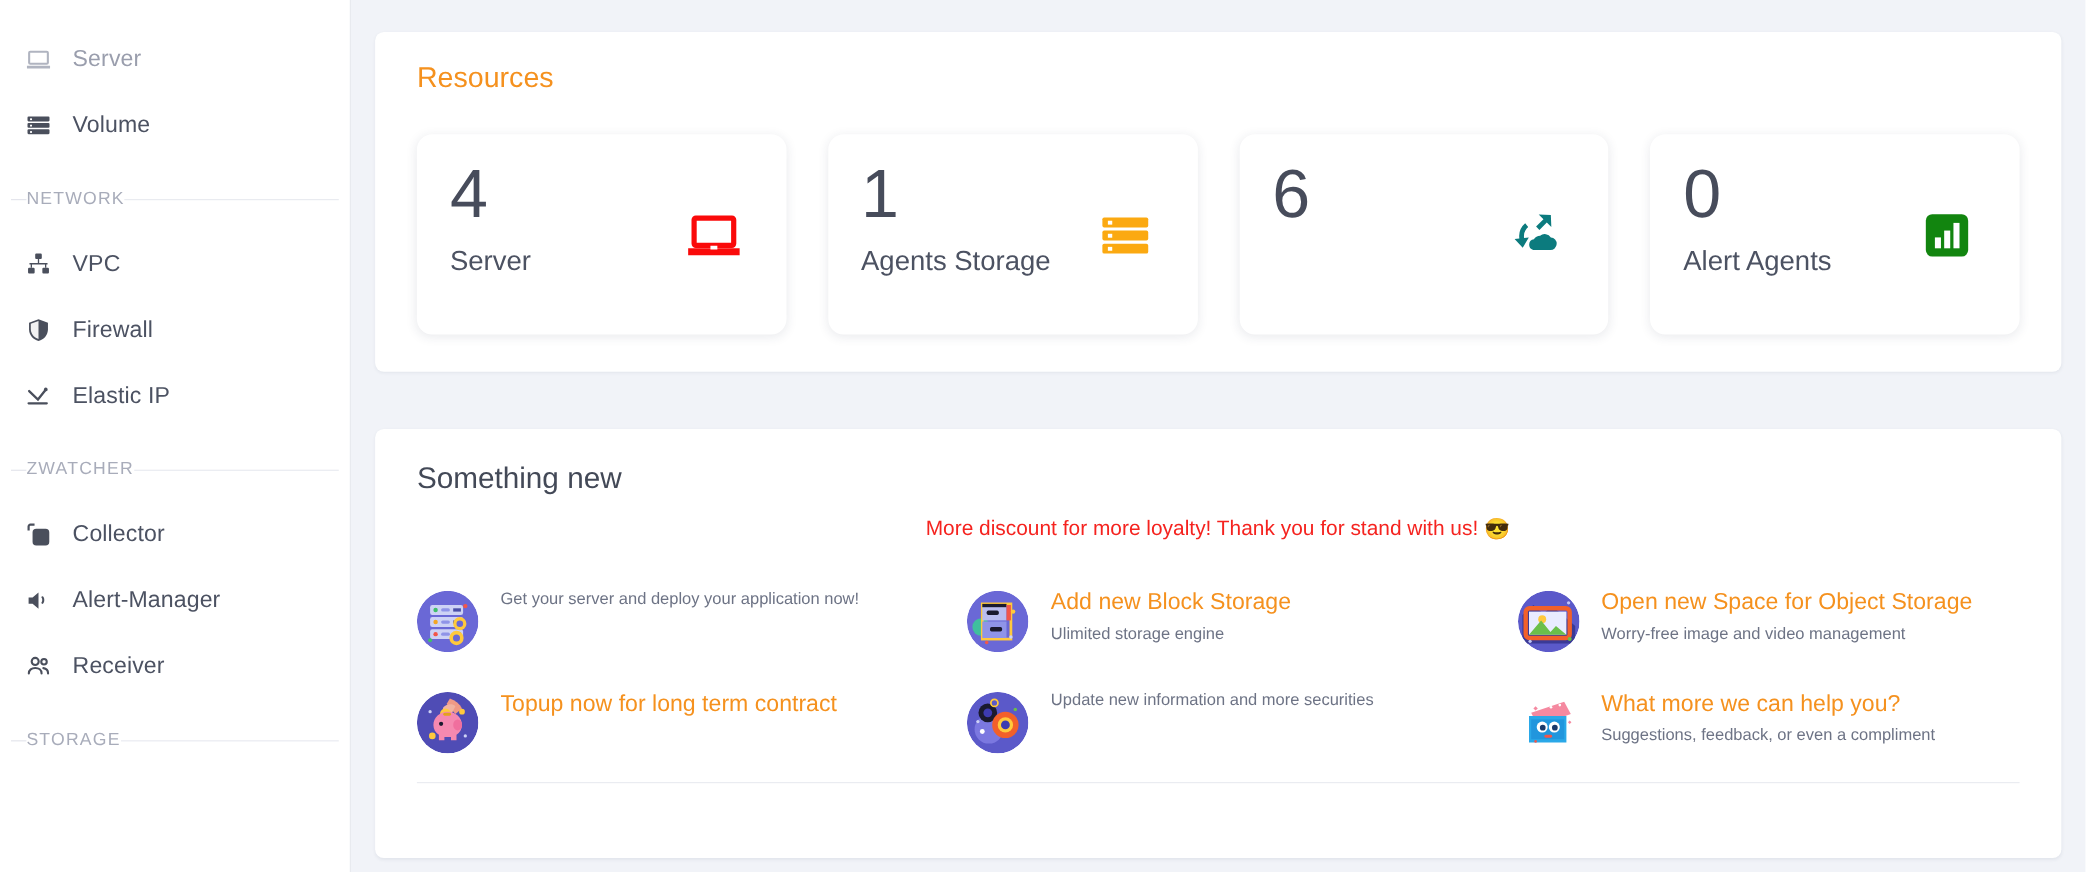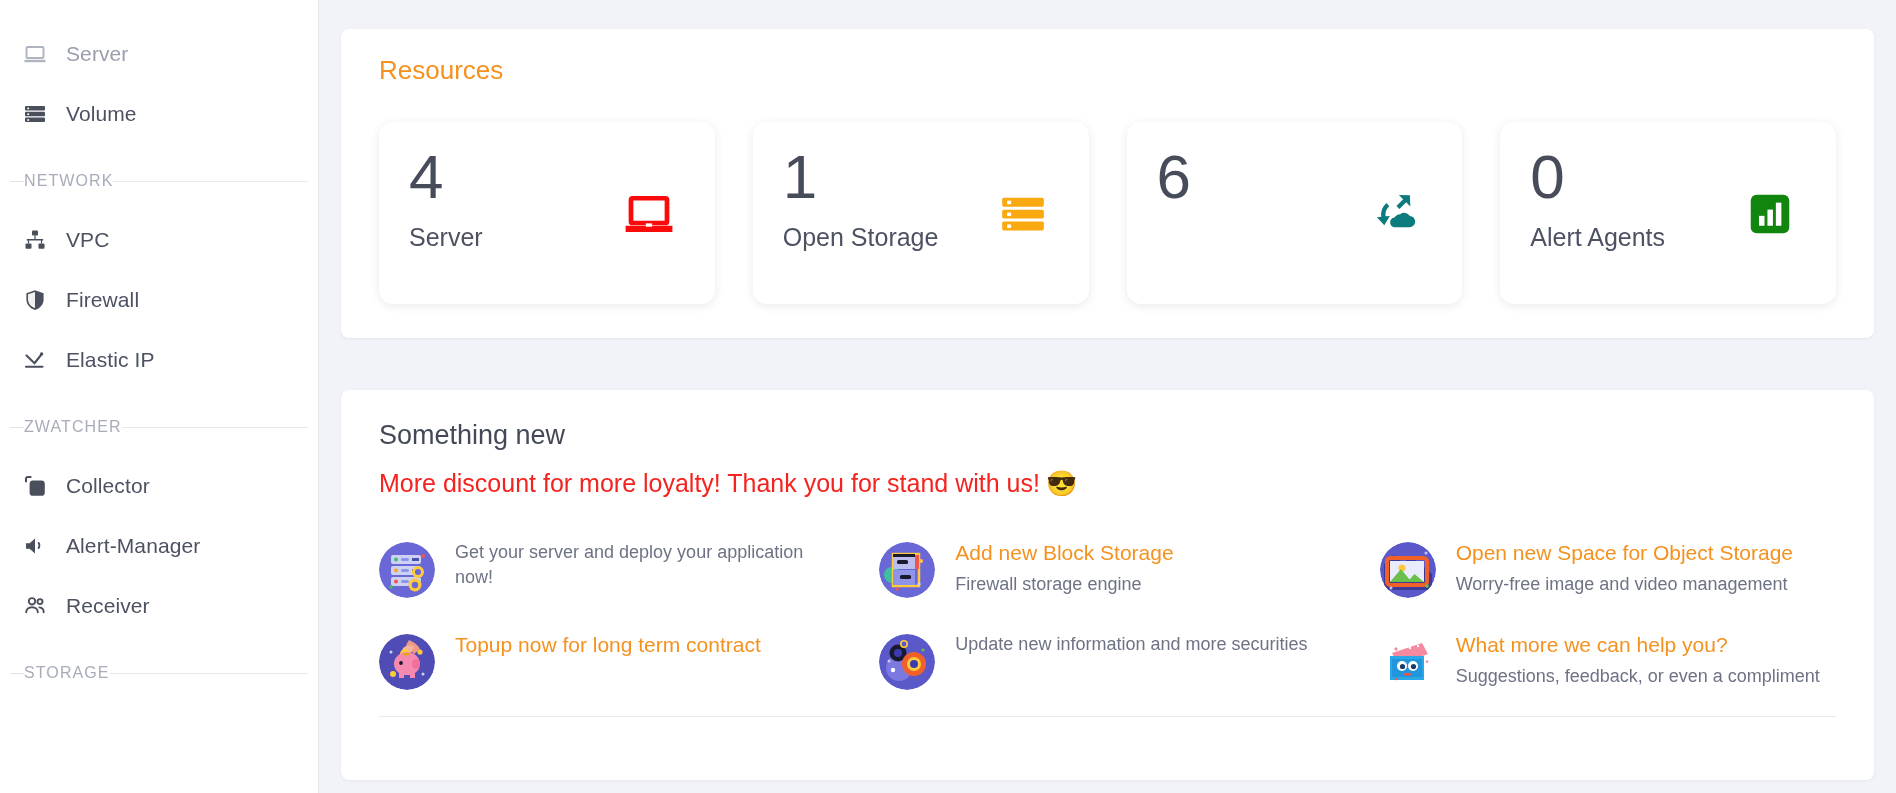--- a/index.html
+++ b/index.html
@@ -122,24 +122,24 @@
     padding: 30px 38px 0 38px;
     height: 390px;
     overflow: hidden;
   }
   .sn-title {
     font-size: 27px;
     color: #434957;
     margin-bottom: 18px;
   }
   .sn-sub {
-    font-size: 25px;
+    font-size: 19px;
     color: #f5231f;
     margin-bottom: 40px;
-    display: flex; align-items: center; gap: 6px;
+    display: flex; align-items: center; gap: 6px; justify-content: center;
   }
   .promo-grid {
     display: grid;
     grid-template-columns: 1fr 1fr 1fr;
     column-gap: 44px;
     row-gap: 32px;
   }
   .promo {
     display: flex;
     gap: 20px;
@@ -153,21 +153,21 @@
     margin-top: 4px;
   }
   .promo-body { padding-top: 2px; }
   .promo-title {
     font-size: 21px;
     color: #f5911e;
     line-height: 1.25;
     margin-bottom: 6px;
   }
   .promo-desc {
-    font-size: 18px;
+    font-size: 15px;
     color: #6d7385;
     line-height: 1.38;
     max-width: 420px;
   }
   .sn-divider {
     height: 1px;
     background: #e8eaf0;
     margin-top: 26px;
   }
 </style>
@@ -301,21 +301,21 @@
             <svg width="54" height="54" viewBox="0 0 24 24" fill="none" stroke="#fa0a0a" stroke-width="2.1">
               <rect x="4" y="5" width="16" height="11" rx=".7"></rect>
               <line x1="1.6" y1="18.6" x2="22.4" y2="18.6" stroke-width="2.8"></line>
               <line x1="10.6" y1="16.9" x2="13.4" y2="16.9" stroke="#ffffff" stroke-width="1.5"></line>
             </svg>
           </span>
         </div>
 
         <div class="stat-card">
           <div class="stat-num">1</div>
-          <div class="stat-label">Open Storage</div>
+          <div class="stat-label">Agents Storage</div>
           <span class="stat-icon">
             <svg width="50" height="50" viewBox="0 0 24 24">
               <rect x="2" y="4.2" width="20" height="4.3" rx=".8" fill="#fba911"></rect>
               <rect x="2" y="9.9" width="20" height="4.3" rx=".8" fill="#fba911"></rect>
               <rect x="2" y="15.6" width="20" height="4.3" rx=".8" fill="#fba911"></rect>
               <rect x="4.4" y="5.6" width="1.9" height="1.7" fill="#fff"></rect>
               <rect x="4.4" y="11.3" width="1.9" height="1.7" fill="#fff"></rect>
               <rect x="4.4" y="17" width="1.9" height="1.7" fill="#fff"></rect>
             </svg>
           </span>
@@ -398,21 +398,21 @@
               <rect x="18" y="18" width="11" height="4" rx="1.5" fill="#1a1a2e"></rect>
               <rect x="21" y="33" width="11" height="4" rx="1.5" fill="#1a1a2e"></rect>
               <rect x="36" y="13" width="4" height="14" fill="#f2564a"></rect>
               <circle cx="42" cy="19" r="2" fill="#ffc93c"></circle>
               <circle cx="18" cy="47" r="1.6" fill="#f2564a"></circle>
               <circle cx="40" cy="42" r="1.6" fill="#cdd2f5"></circle>
             </svg>
           </span>
           <div class="promo-body">
             <div class="promo-title">Add new Block Storage</div>
-            <div class="promo-desc">Firewall storage engine</div>
+            <div class="promo-desc">Ulimited storage engine</div>
           </div>
         </div>
 
         <div class="promo">
           <span class="promo-ico">
             <svg width="56" height="56" viewBox="0 0 56 56">
               <circle cx="28" cy="28" r="28" fill="#5b59c9"></circle>
               <path d="M4 22l10-9 9 8 8-7 21 18v16H4z" fill="#3b3a96"></path>
               <rect x="7" y="16" width="40" height="27" rx="3.5" fill="none" stroke="#f2602a" stroke-width="4"></rect>
               <rect x="10" y="19" width="34" height="21" fill="#e9ecff"></rect>

